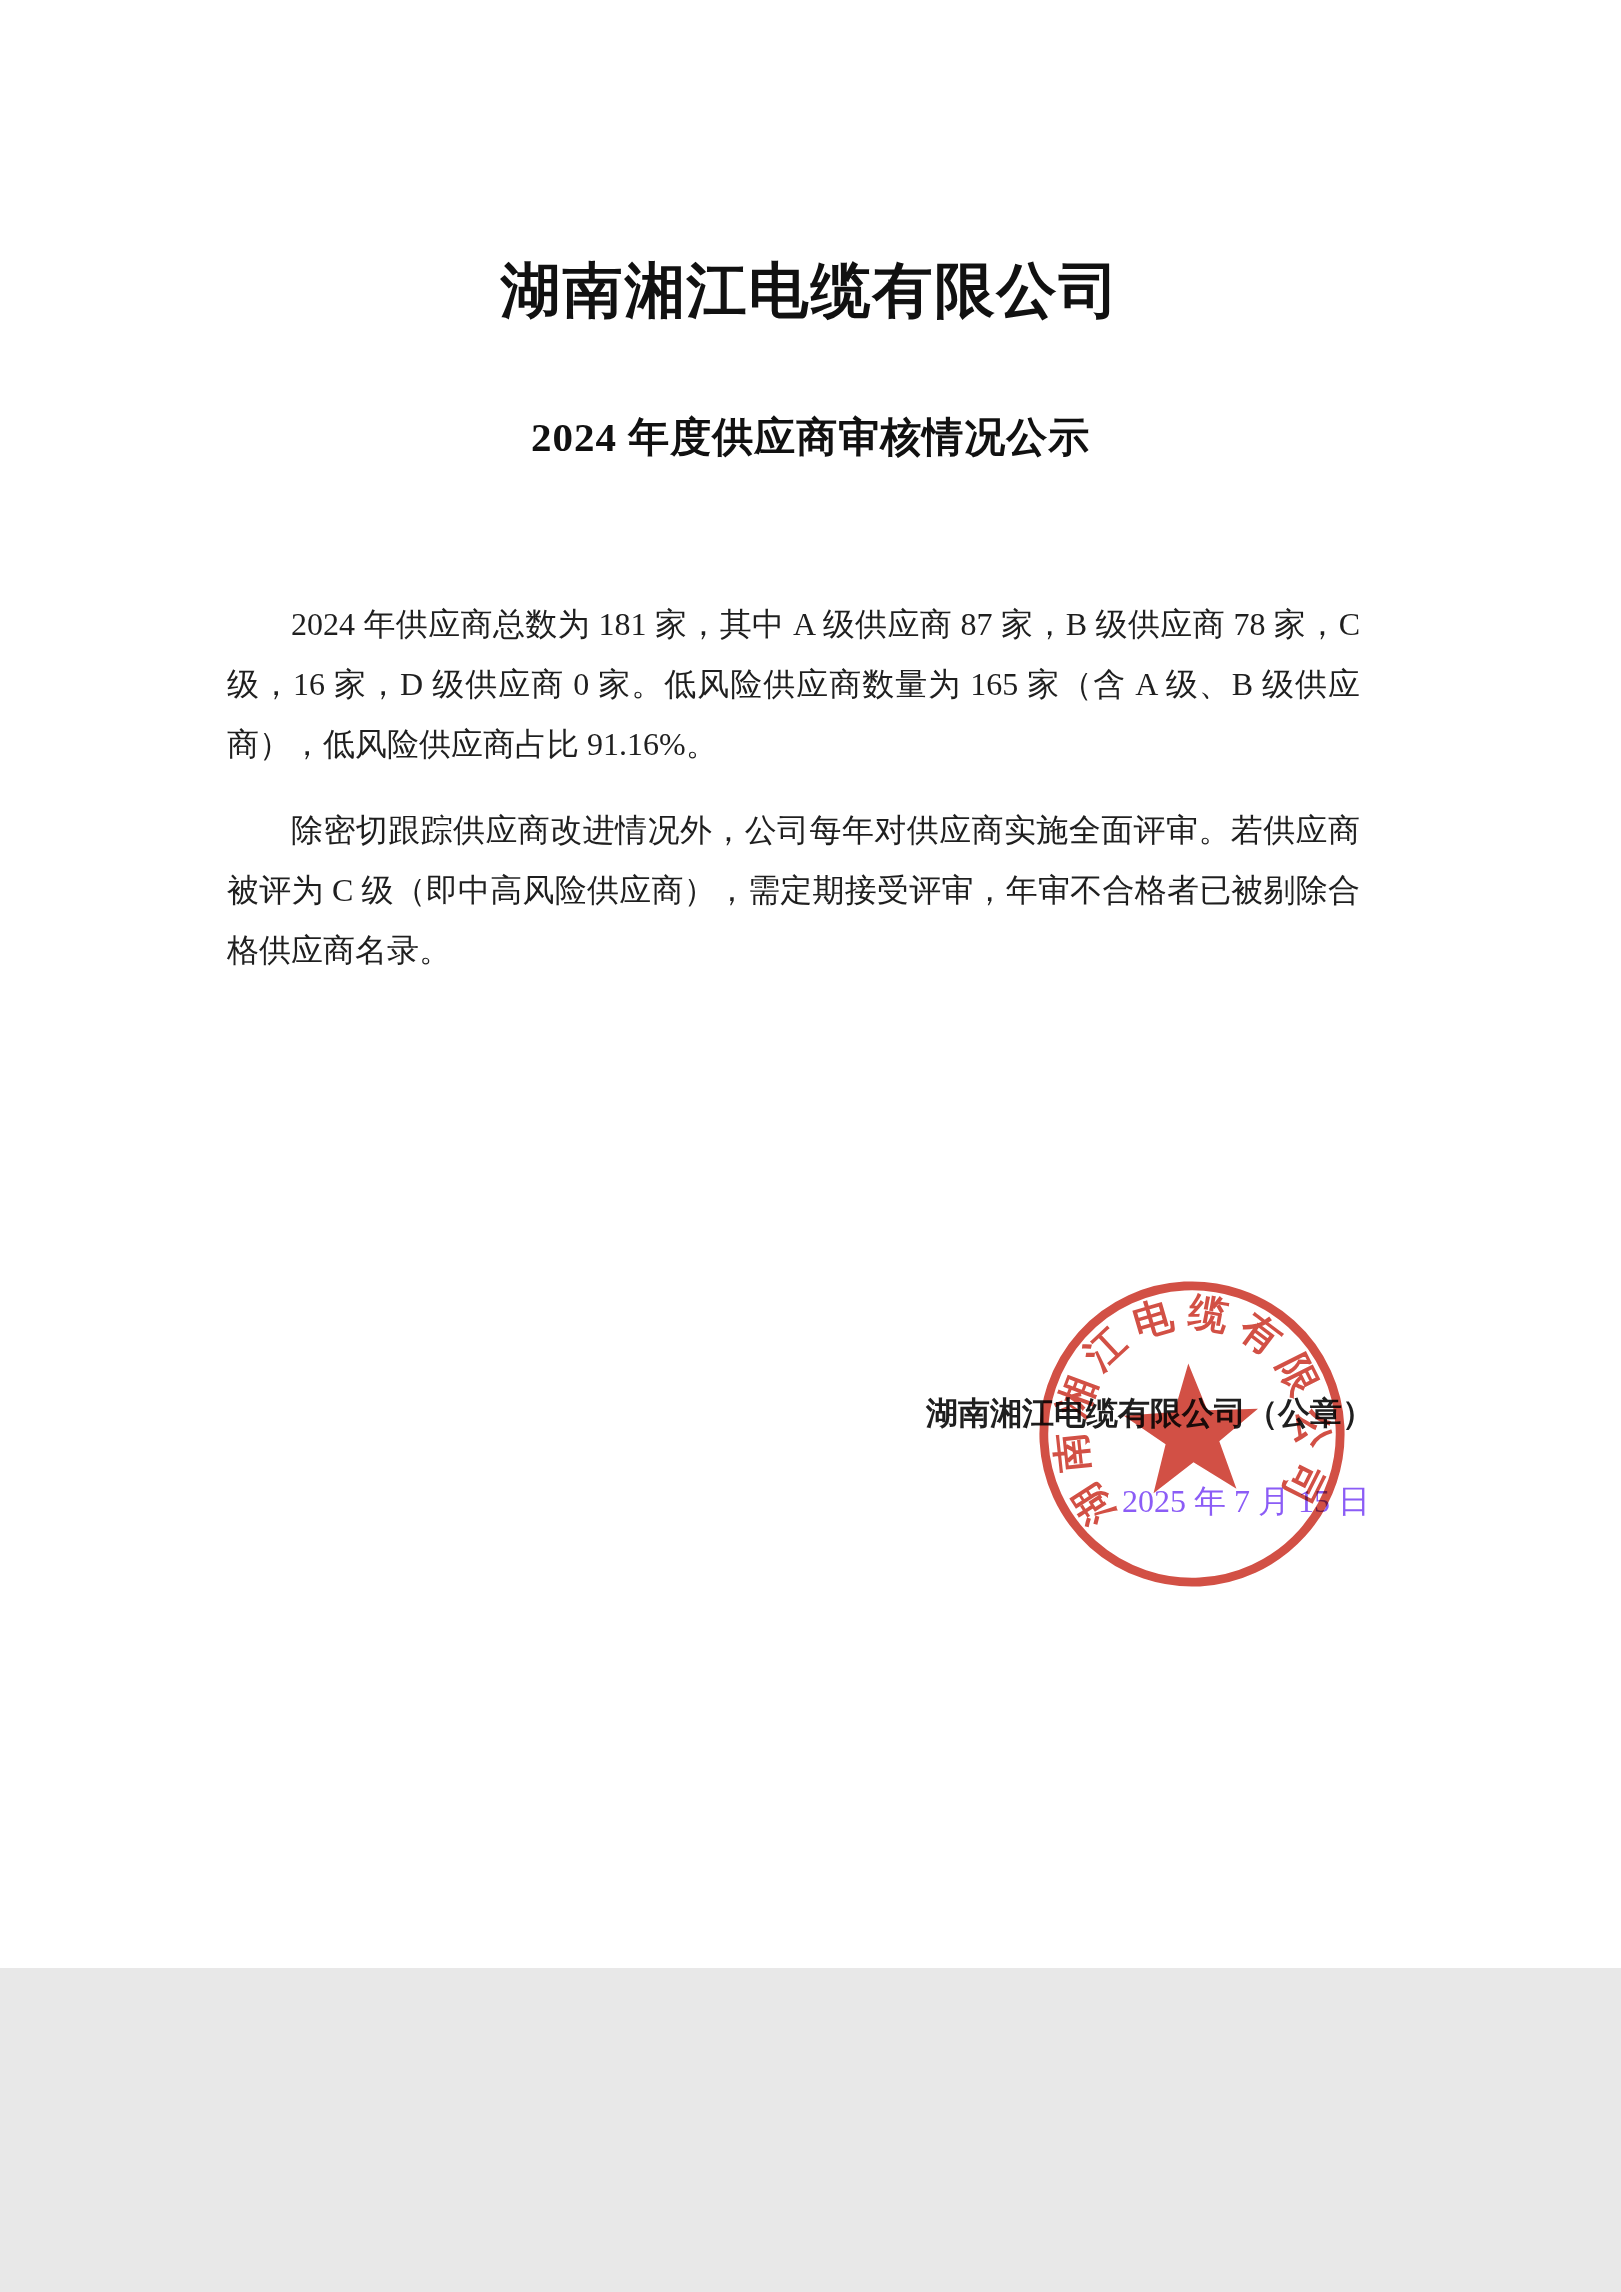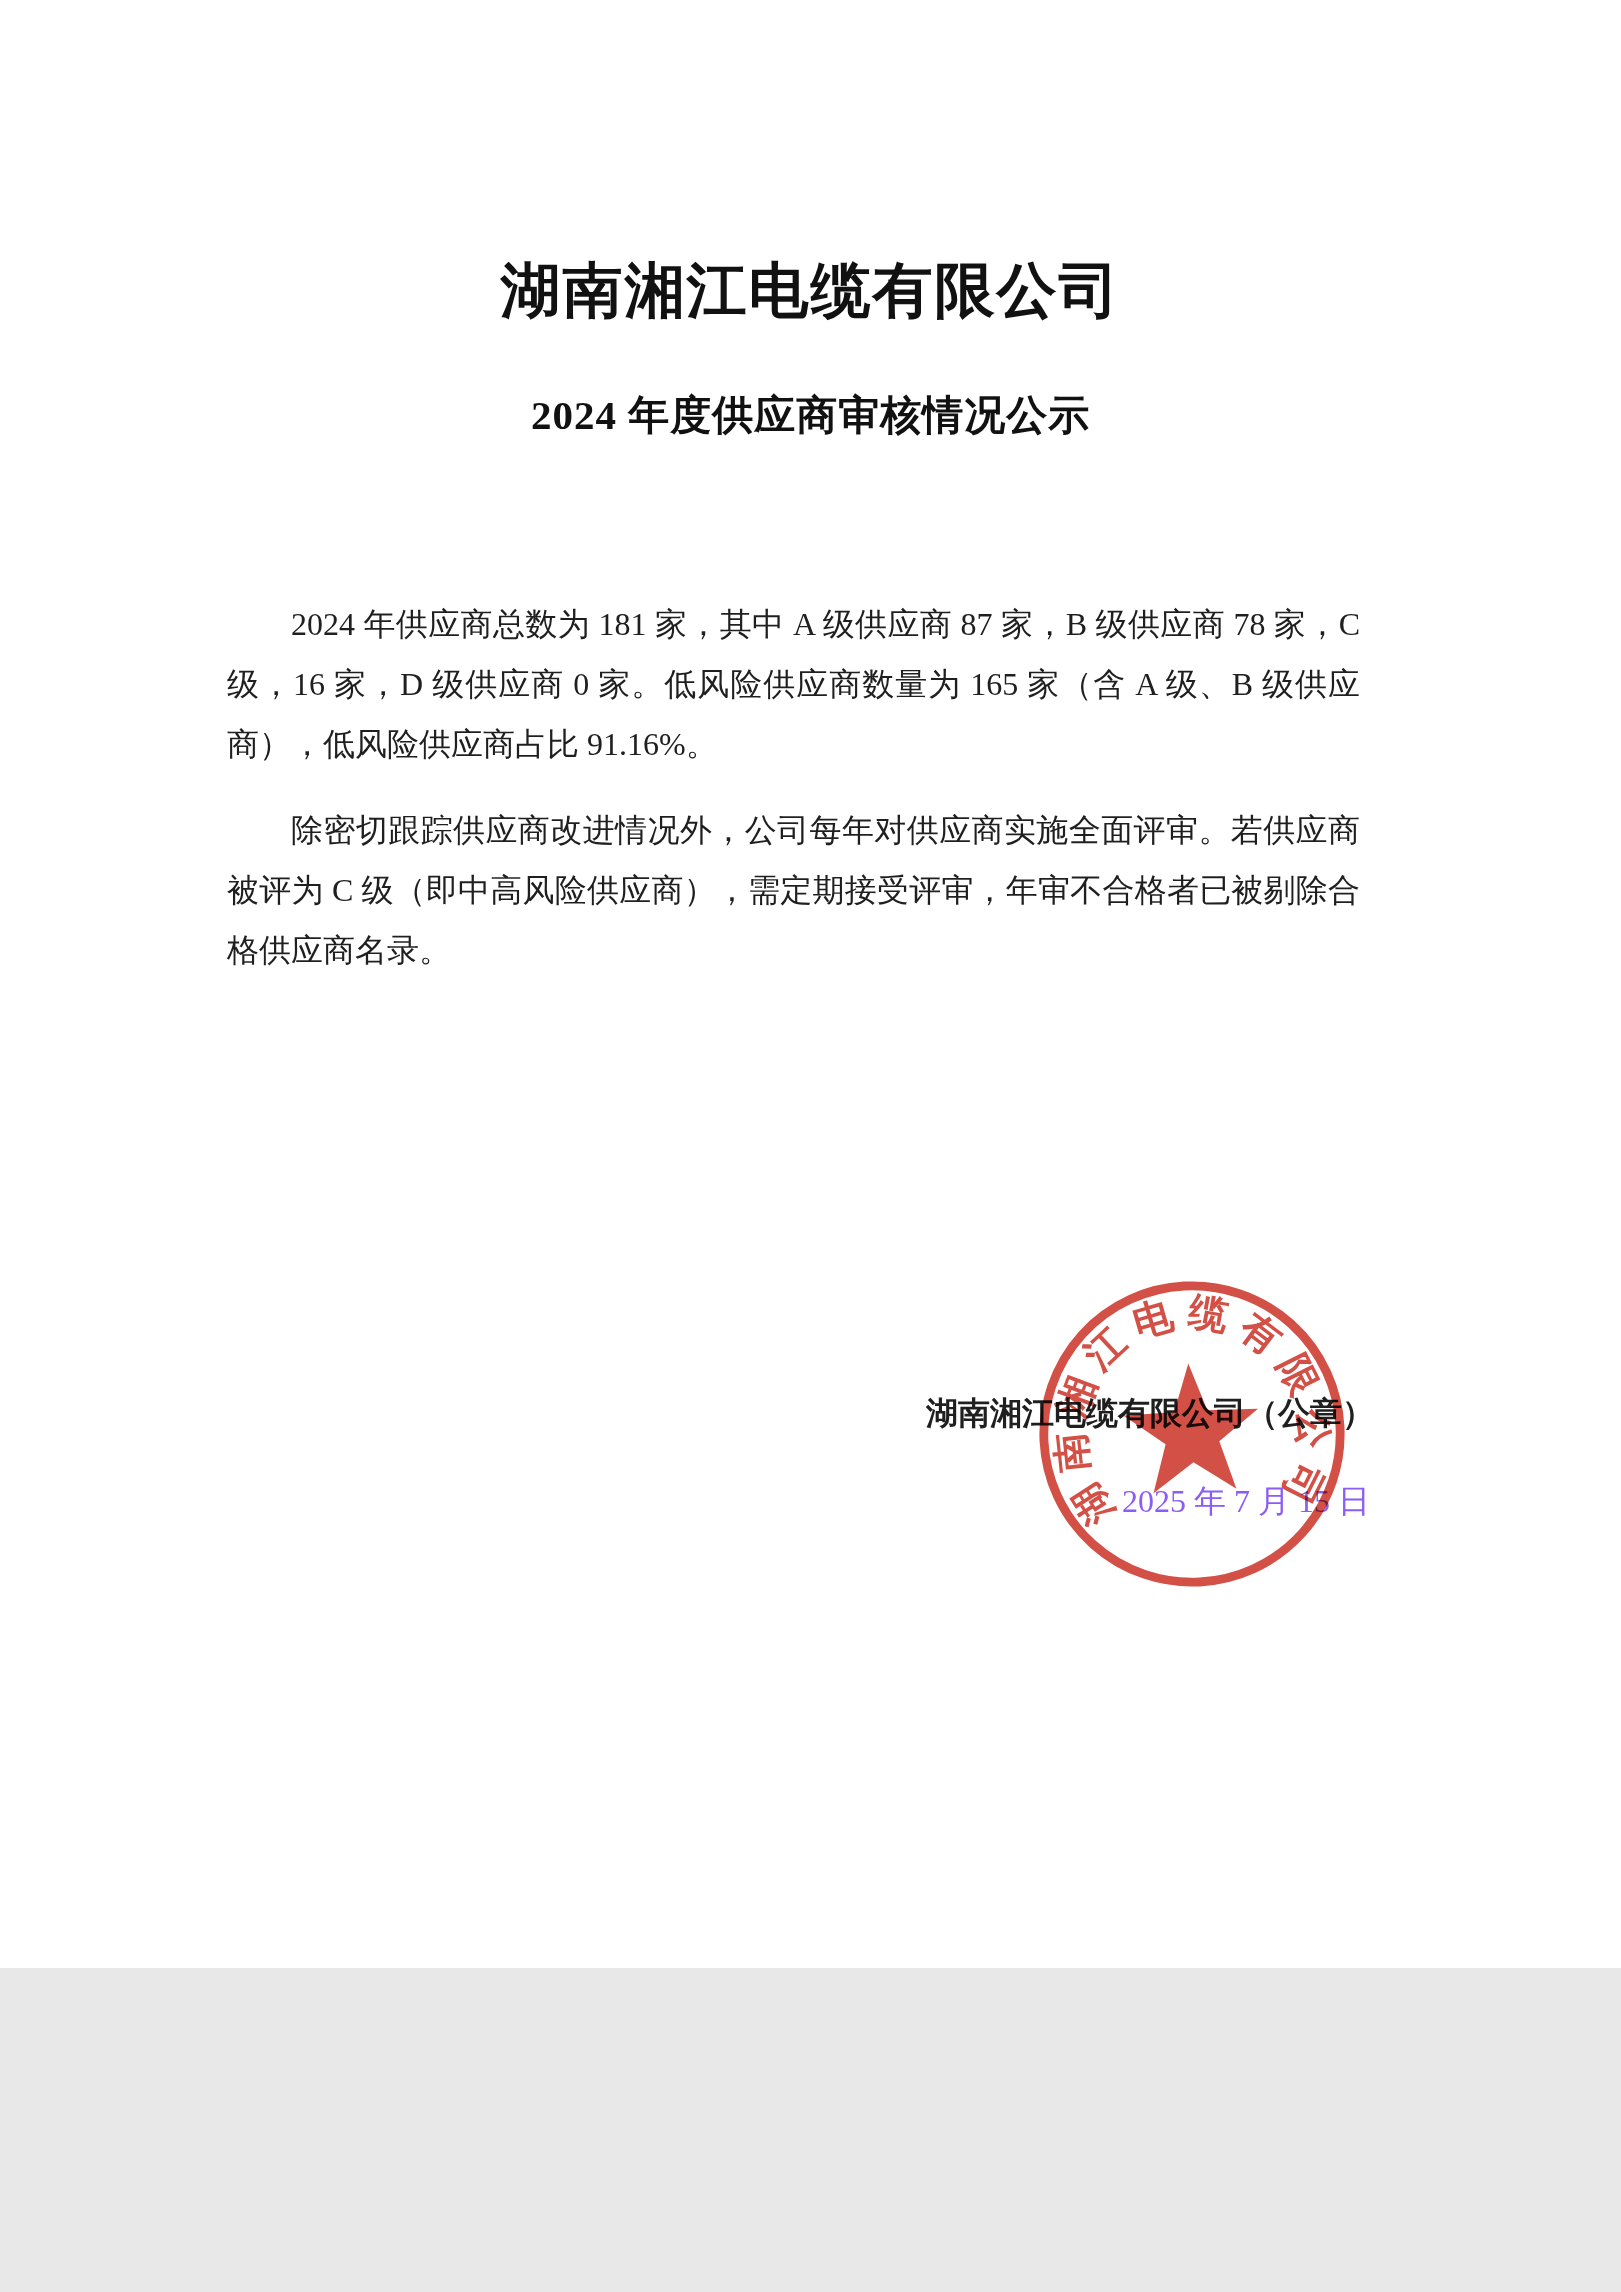--- a/index.html
+++ b/index.html
@@ -17,21 +17,21 @@
     top:251px;left:0;right:0;
     margin:0;
     text-align:center;
     font-size:60px;
     font-weight:bold;
     letter-spacing:2px;
     color:#111;
   }
   .subtitle{
     position:absolute;
-    top:388px;left:0;right:0;
+    top:410px;left:0;right:0;
     margin:0;
     text-align:center;
     font-size:41px;
     font-weight:bold;
     letter-spacing:1px;
     color:#111;
   }
   .content{
     position:absolute;
     top:594px;left:227px;

